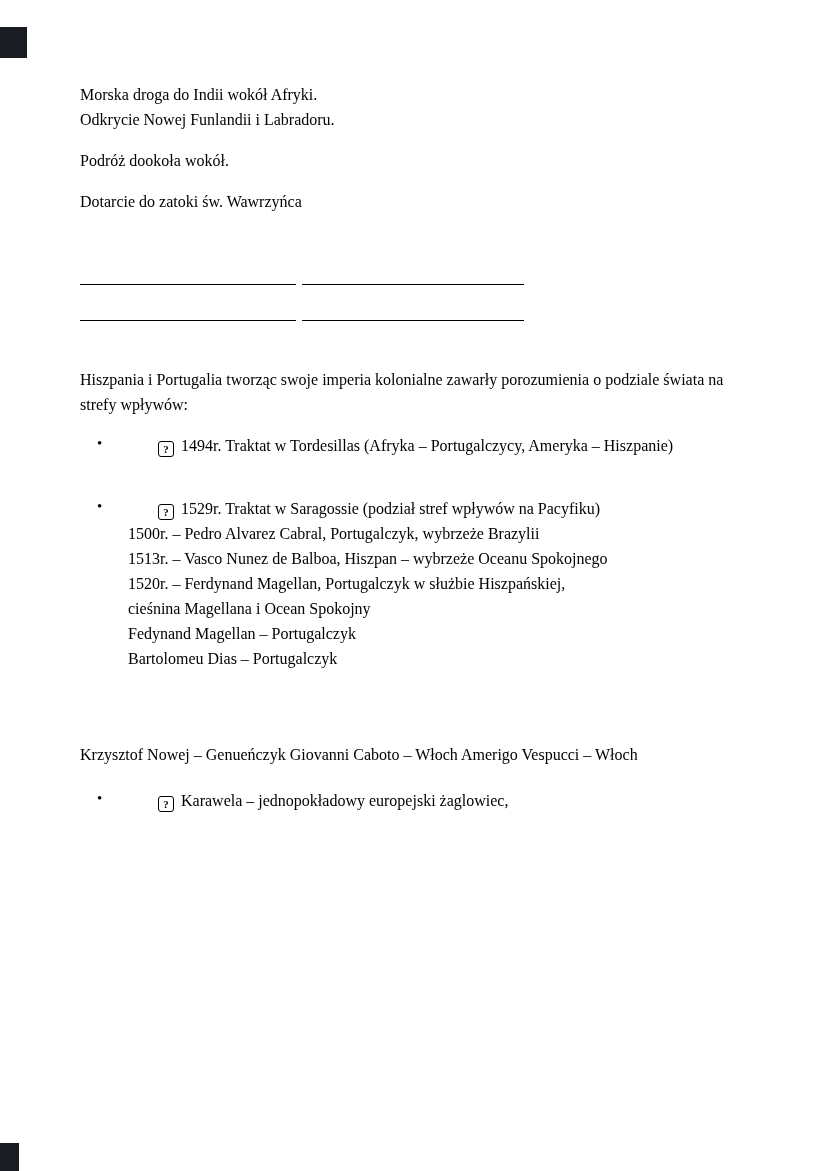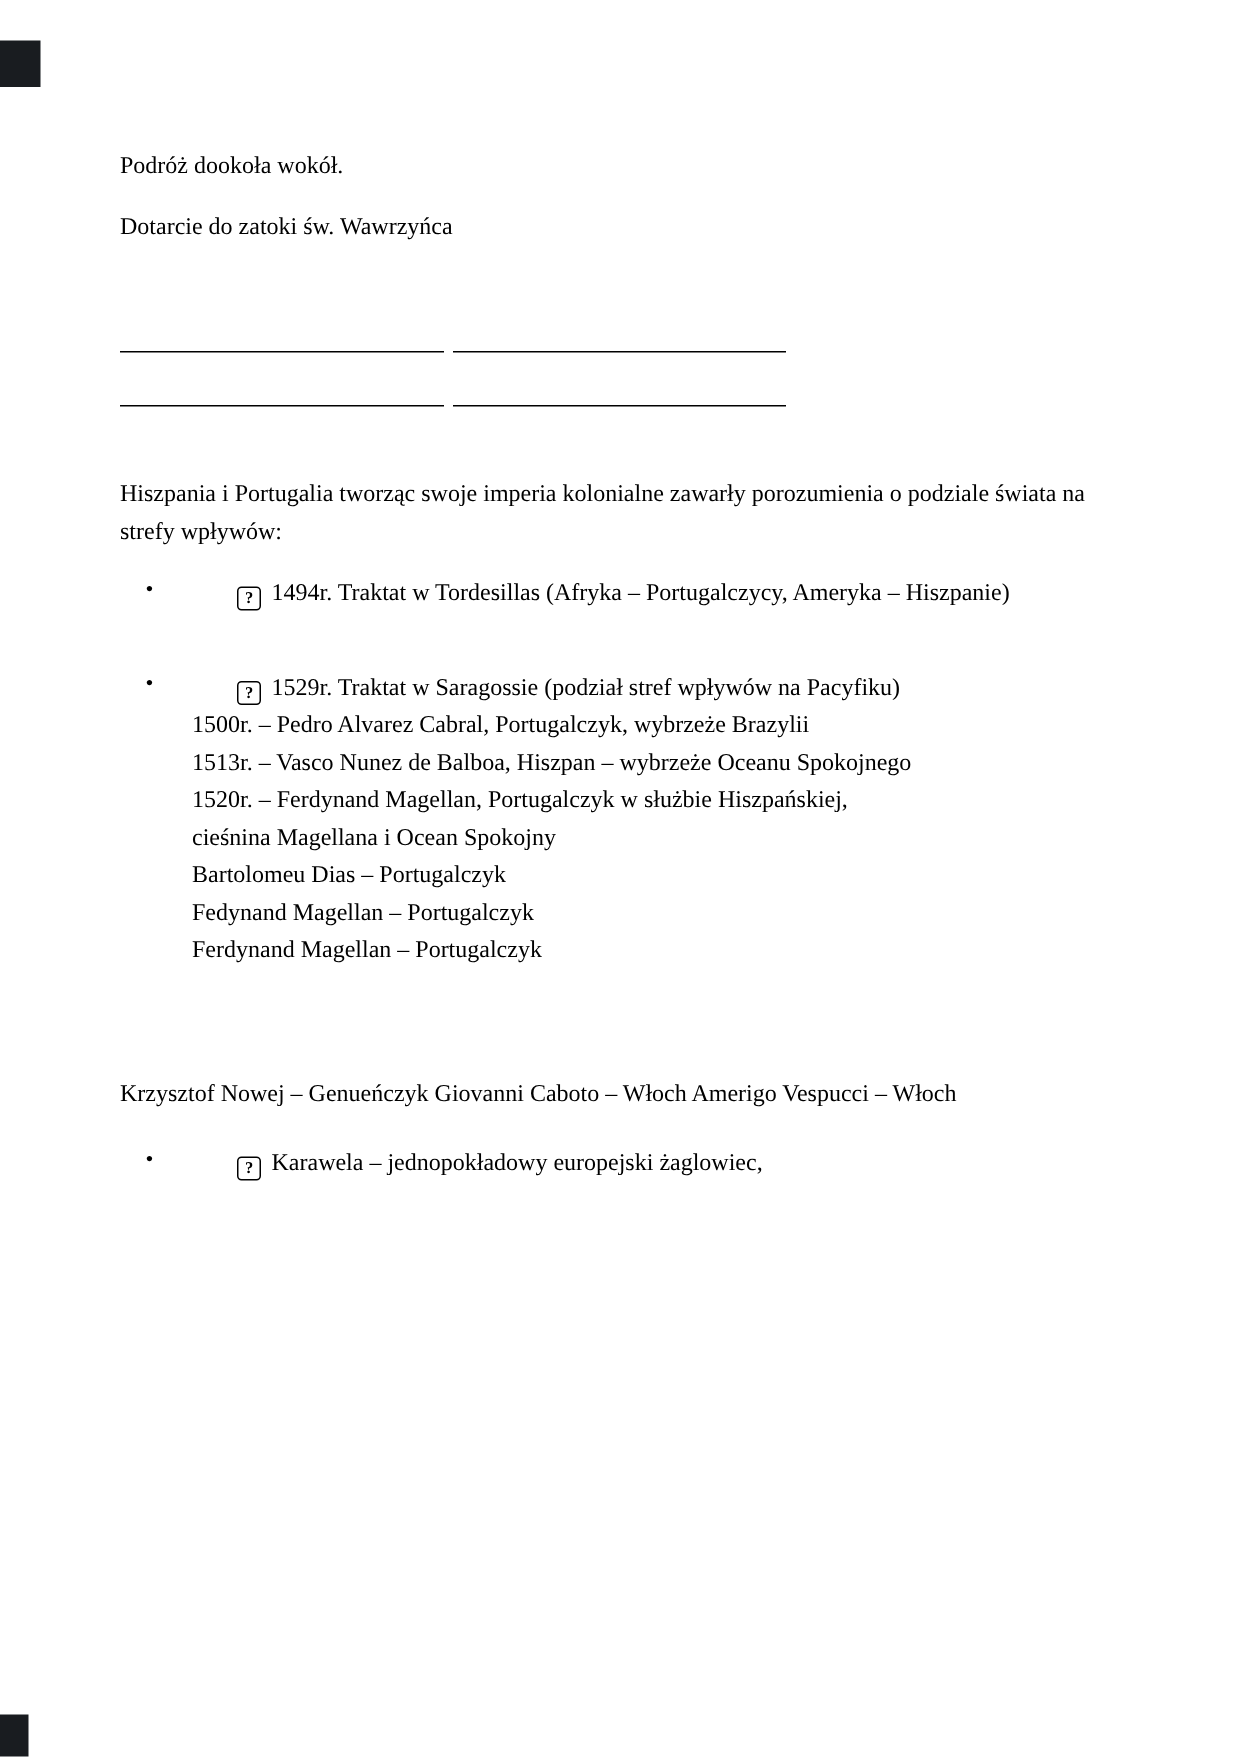--- a/index.html
+++ b/index.html
@@ -65,20 +65,24 @@
   .bullet2 { margin-top:38px; }
   .krzysztof { margin-top:71px; margin-left:0; }
   .bullet3 { margin-top:21px; }
   .cont-line {  }
 </style>
 </head>
 <body>
 
 <div class="page">
 
+  <div class="para first">
+    <div>Morska droga do Indii wokół Afryki.</div>
+    <div>Odkrycie Nowej Funlandii i Labradoru.</div>
+  </div>
 
 
   <div class="para">Podróż dookoła wokół.</div>
 
   <div class="para">Dotarcie do zatoki św. Wawrzyńca</div>
 
   <div class="blank-row">
     <span class="blank b1"></span><span class="blank b2"></span>
   </div>
   <div class="blank-row second">
@@ -90,23 +94,22 @@
   <div class="bullet">
     <span class="dot">•</span><span class="tab"></span><span class="qbox">?</span><span>1494r. Traktat w Tordesillas (Afryka – Portugalczycy, Ameryka – Hiszpanie)</span>
   </div>
 
   <div class="bullet bullet2">
     <span class="dot">•</span><span class="tab"></span><span class="qbox">?</span><span>1529r. Traktat w Saragossie (podział stref wpływów na Pacyfiku)</span>
     <div class="cont-line">1500r. – Pedro Alvarez Cabral, Portugalczyk, wybrzeże Brazylii</div>
     <div class="cont-line">1513r. – Vasco Nunez de Balboa, Hiszpan – wybrzeże Oceanu Spokojnego</div>
     <div class="cont-line">1520r. – Ferdynand Magellan, Portugalczyk w służbie Hiszpańskiej,</div>
     <div class="cont-line">cieśnina Magellana i Ocean Spokojny</div>
+    <div class="cont-line">Fedynand Magellan – Portugalczyk</div>
     <div class="cont-line">Bartolomeu Dias – Portugalczyk</div>
-    <div class="cont-line">Fedynand Magellan – Portugalczyk</div>
-    <div class="cont-line">Ferdynand Magellan – Portugalczyk</div>
   </div>
 
   <div class="para krzysztof">Krzysztof Nowej – Genueńczyk Giovanni Caboto – Włoch Amerigo Vespucci – Włoch</div>
 
   <div class="bullet bullet3">
     <span class="dot">•</span><span class="tab"></span><span class="qbox">?</span><span>Karawela – jednopokładowy europejski żaglowiec,</span>
   </div>
 
 </div>
 

